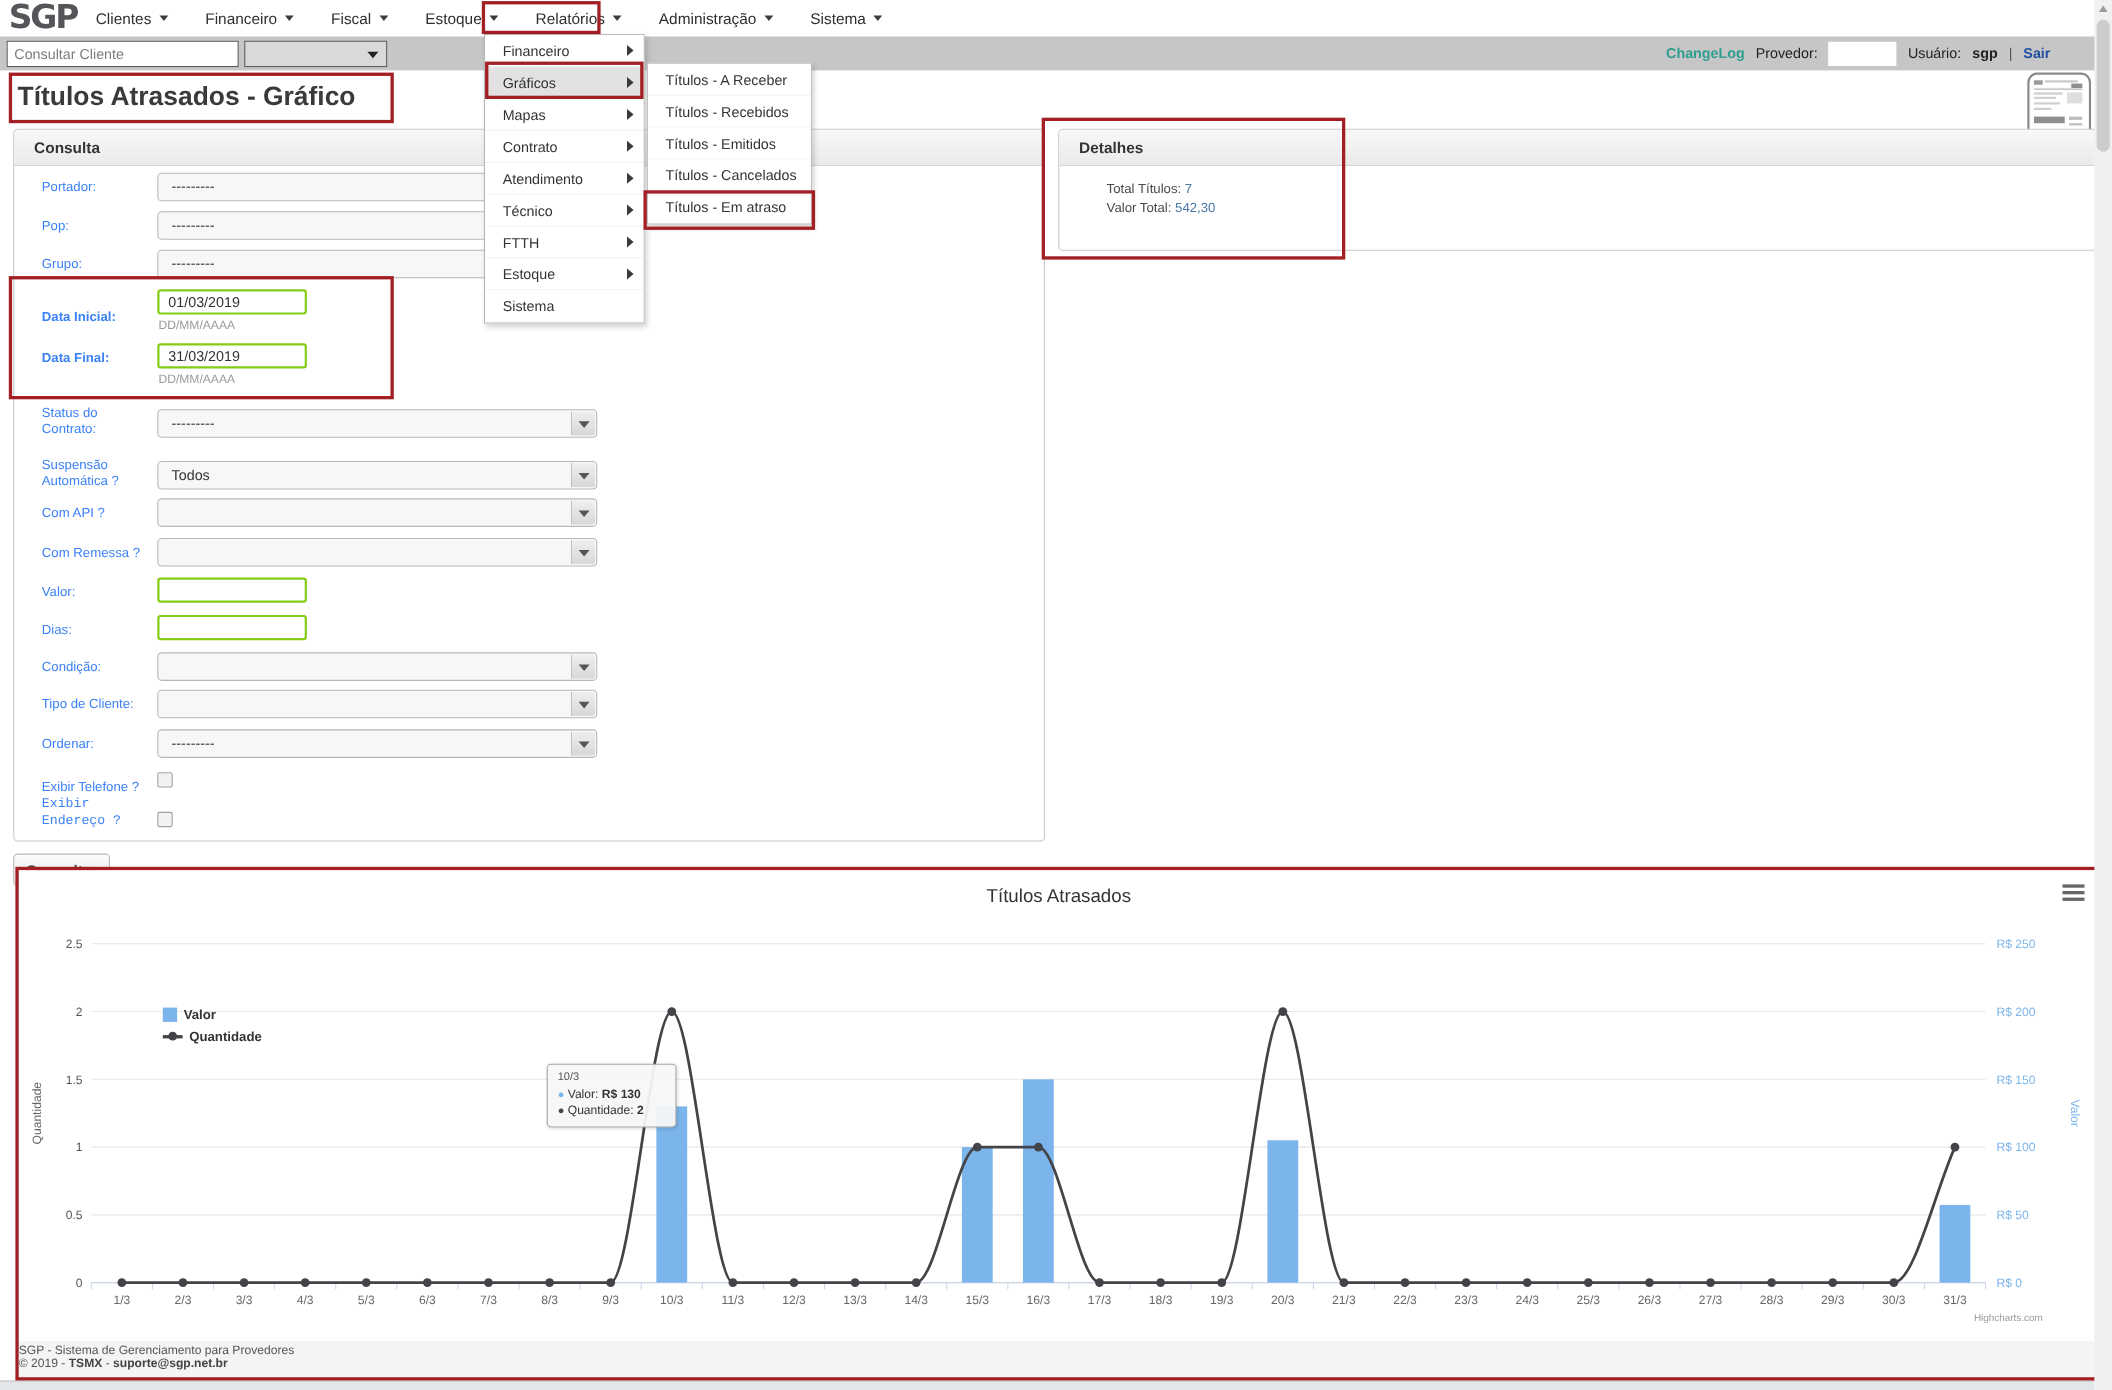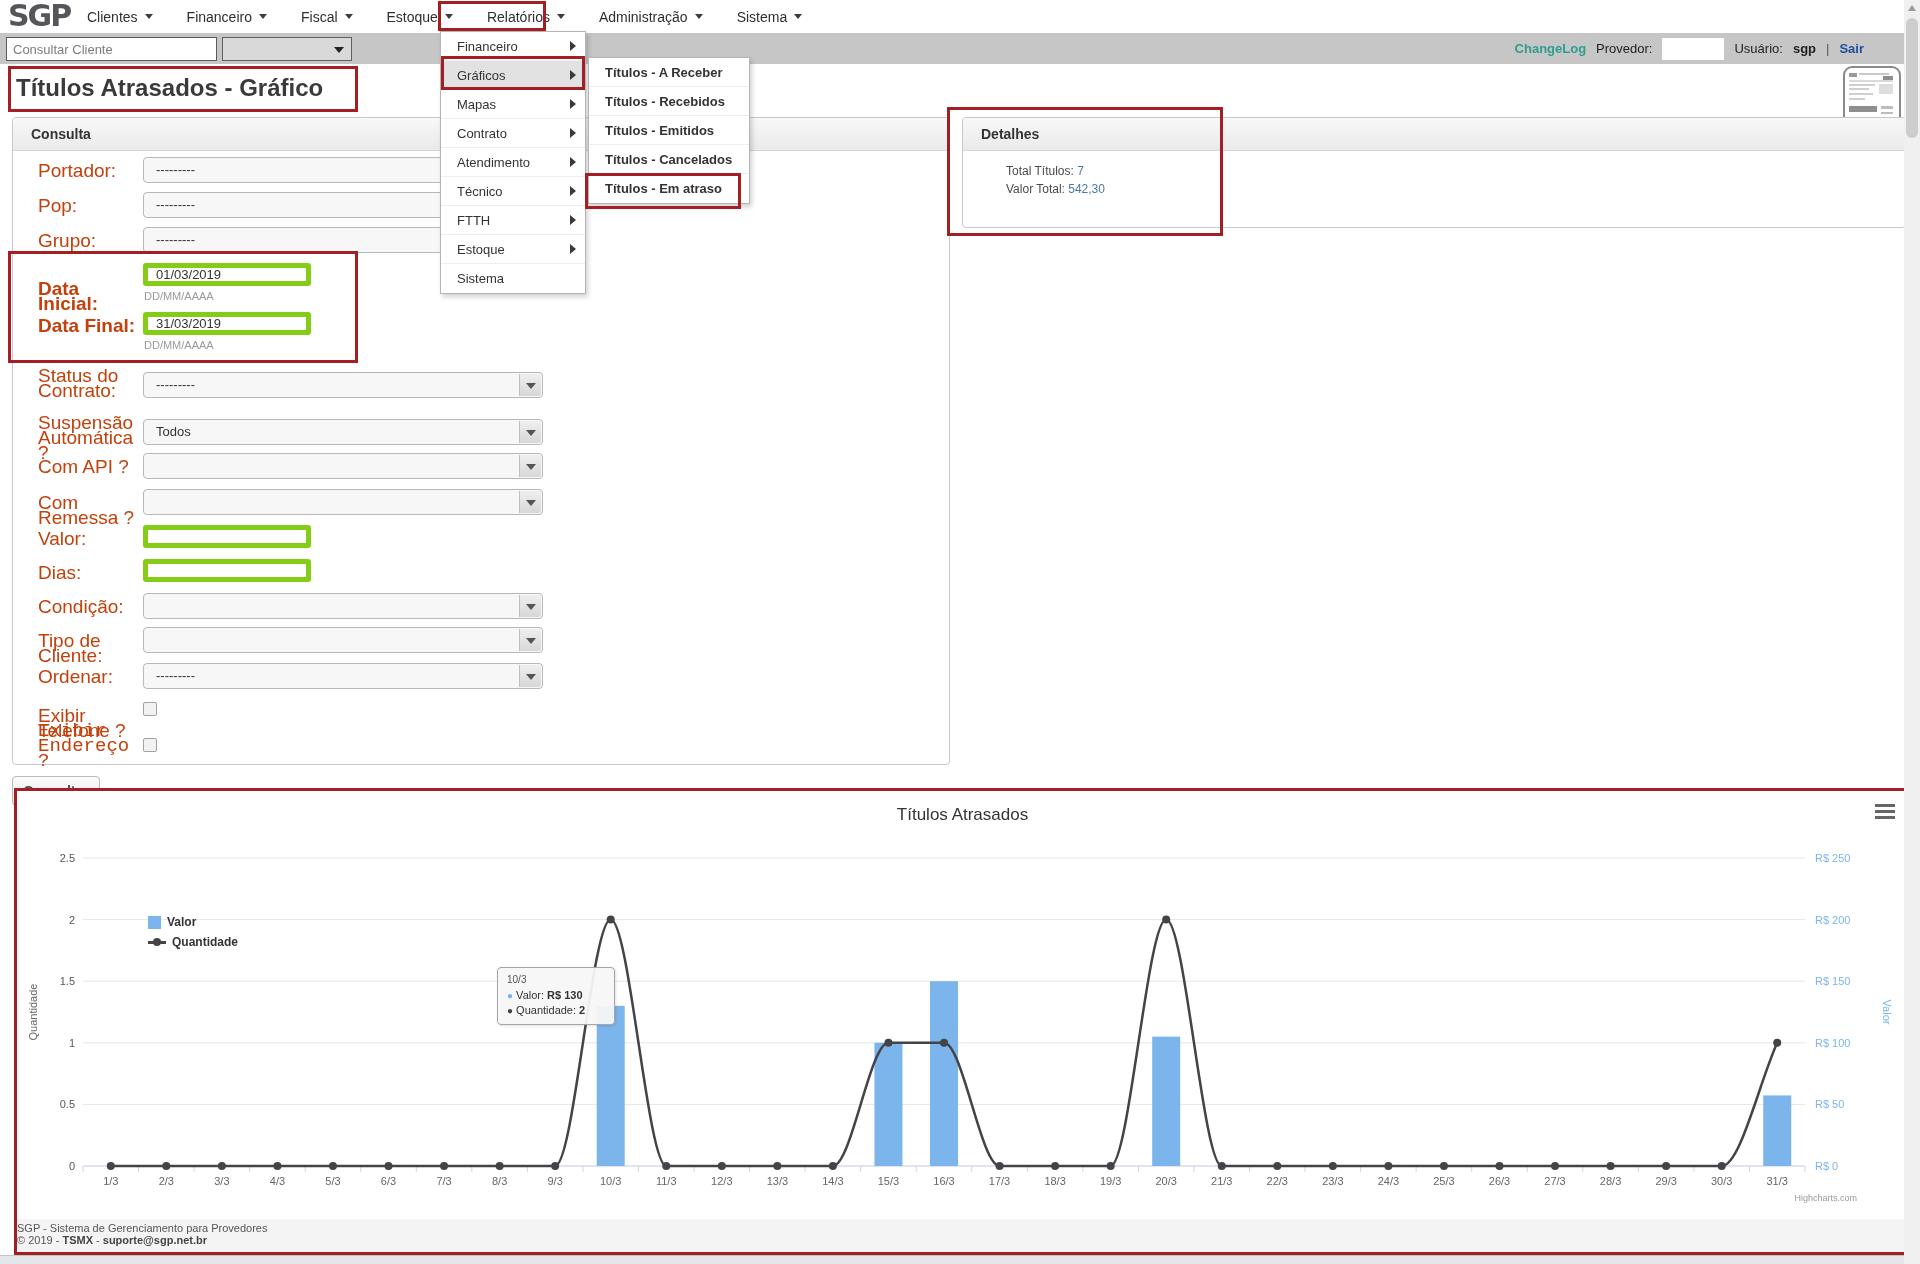--- a/index.html
+++ b/index.html
@@ -40,42 +40,42 @@
   
   .fieldset { position:absolute; background:#fff; border:1px solid #c9c9c9; border-radius:4px; }
   .fieldset-header { height:33px; line-height:33px; padding-left:18px; font-size:14px; font-weight:bold; color:#333;
     background:linear-gradient(#f8f8f8,#eaeaea); border-bottom:1px solid #d5d5d5; border-radius:4px 4px 0 0; }
   #consulta-box { left:12px; top:117px; width:938px; height:648px; }
   #detalhes-box { left:962px; top:117px; width:944px; height:111px; }
   .det-row { position:absolute; left:43px; font-size:12px; color:#4a4a4a; }
   .det-val { color:#4a78a8; }
 
   
-  .frow label.flabel { position:absolute; left:25px; width:102px; font-size:19px; color:#c2410c; line-height:15px; }
+  .frow label.flabel { position:absolute; left:25px; width:102px; font-size:12px; color:#3b82f6; line-height:15px; }
   .flabel.bold { font-weight:bold; }
   .fsel { position:absolute; left:130px; width:400px; height:26px; border:1px solid #b8b8b8; border-radius:4px;
     background:#f7f7f7; font-size:13px; color:#333; line-height:24px; padding-left:12px; cursor:pointer; }
   .fsel .sel-arrow { position:absolute; right:1px; top:1px; bottom:1px; width:22px;
     background:linear-gradient(#efefef,#d7d7d7); border-left:1px solid #bfbfbf; border-radius:0 3px 3px 0; }
   .fsel .sel-arrow:after { content:""; position:absolute; left:6px; top:9px; width:0; height:0;
     border-left:5px solid transparent; border-right:5px solid transparent; border-top:6px solid #555; }
-  .ftext { position:absolute; left:130px; width:168px; height:23px; border:5px solid #84cc16; border-radius:3px;
+  .ftext { position:absolute; left:130px; width:136px; height:23px; border:2px solid #84cc16; border-radius:3px;
     background:#fff; font-size:13px; color:#333; padding:0 8px; }
   .fhint { position:absolute; left:131px; font-size:11px; color:#9a9a9a; }
   .fcheck { position:absolute; left:130px; width:14px; height:14px; border:1px solid #a2a2a2; border-radius:2px;
     background:#f2f2f2; cursor:pointer; }
 
   .consultar-btn { position:absolute; left:12px; top:776px; width:88px; height:30px;
     background:linear-gradient(#fbfbfb,#e7e7e7); border:1px solid #b9b9b9; border-radius:4px;
     font-size:14px; font-weight:bold; color:#4c4c4c; cursor:pointer; font-family:"Liberation Sans",sans-serif; }
 
   
   .menu-panel { position:absolute; background:#fff; border:1px solid #b5b5b5; box-shadow:2px 3px 5px rgba(0,0,0,.18); z-index:60; }
   #reports-menu { left:440px; top:31px; width:146px; }
-  #graficos-submenu { left:588px; top:57px; width:162px;font-weight:bold; }
+  #graficos-submenu { left:588px; top:57px; width:150px; }
   .menu-item { position:relative; height:29px; line-height:29px; padding-left:16px; font-size:13px; color:#333;
     cursor:pointer; border-bottom:1px solid #efefef; background:#fff; }
   .menu-item:last-child { border-bottom:none; }
   .menu-item.hl { background:#e2e2e2; }
   .menu-item .sub-arrow { position:absolute; right:9px; top:9px; width:0; height:0;
     border-top:5px solid transparent; border-bottom:5px solid transparent; border-left:6px solid #3a3a3a; }
 
   
   #chart-wrap { position:absolute; left:17px; top:791px; width:1891px; height:461px; background:#fff; z-index:5; }
   .chart-title { position:absolute; left:0; top:14px; width:100%; text-align:center; font-size:17px; color:#333; }

